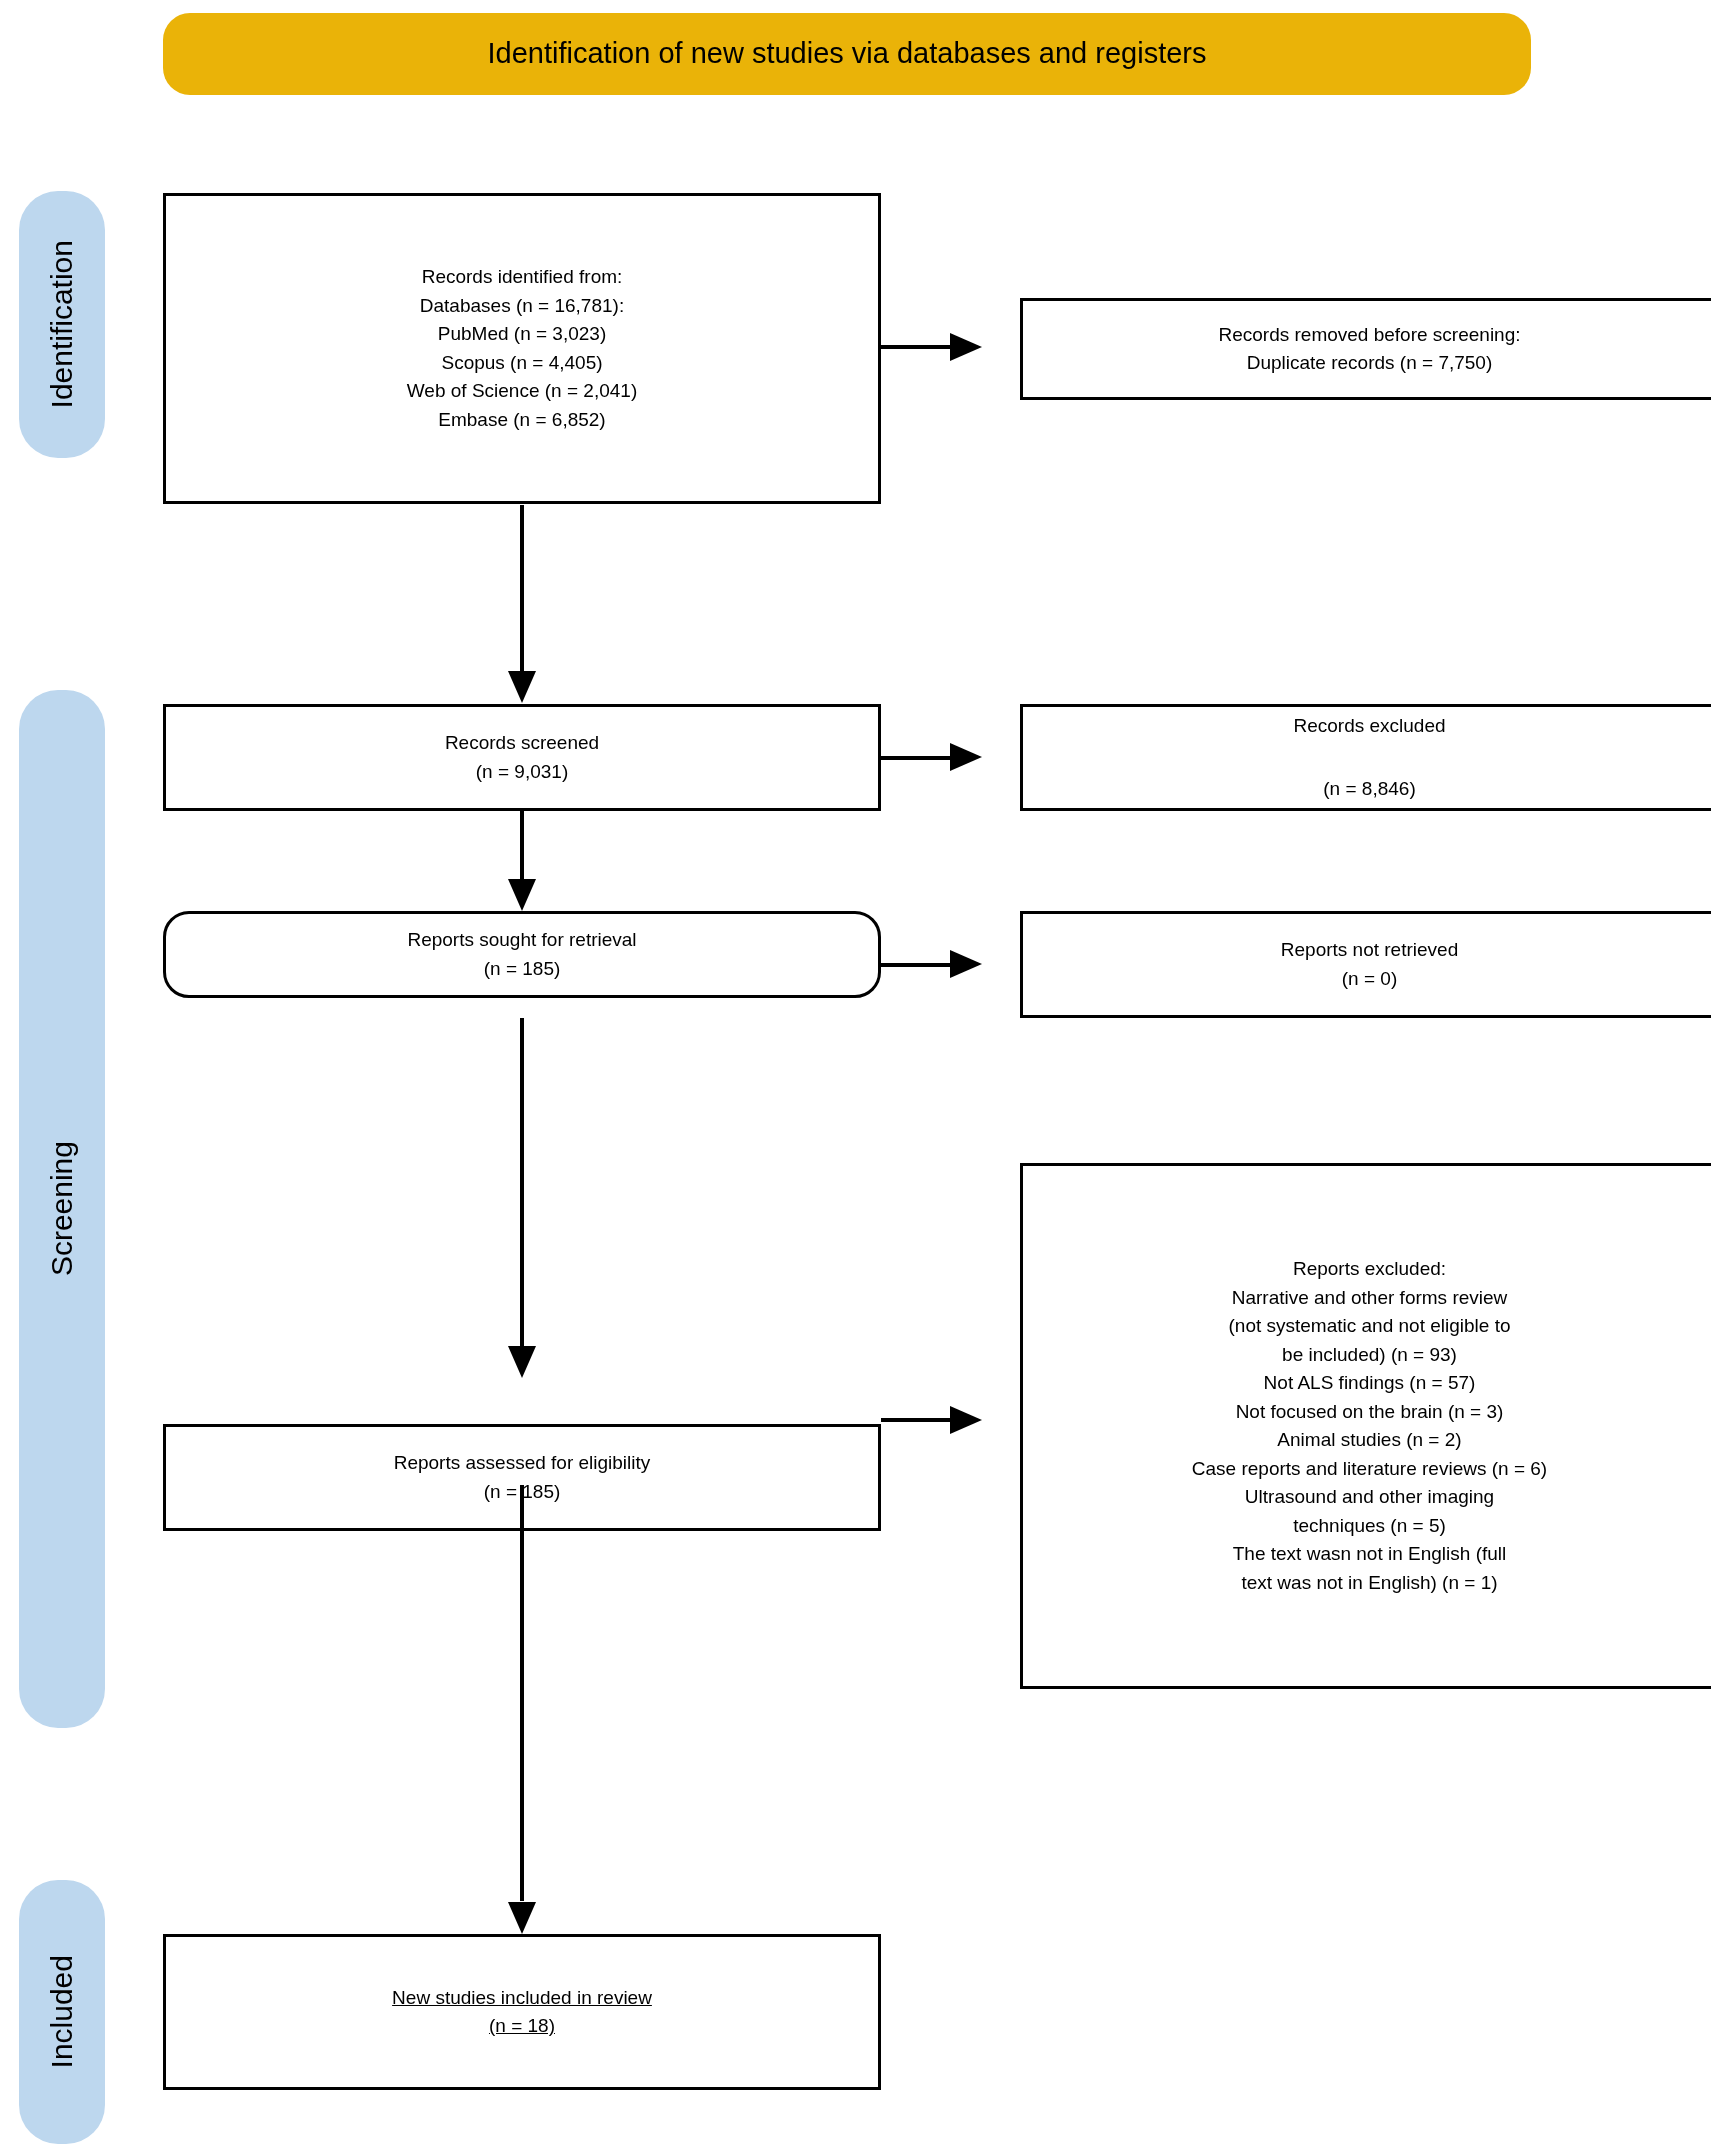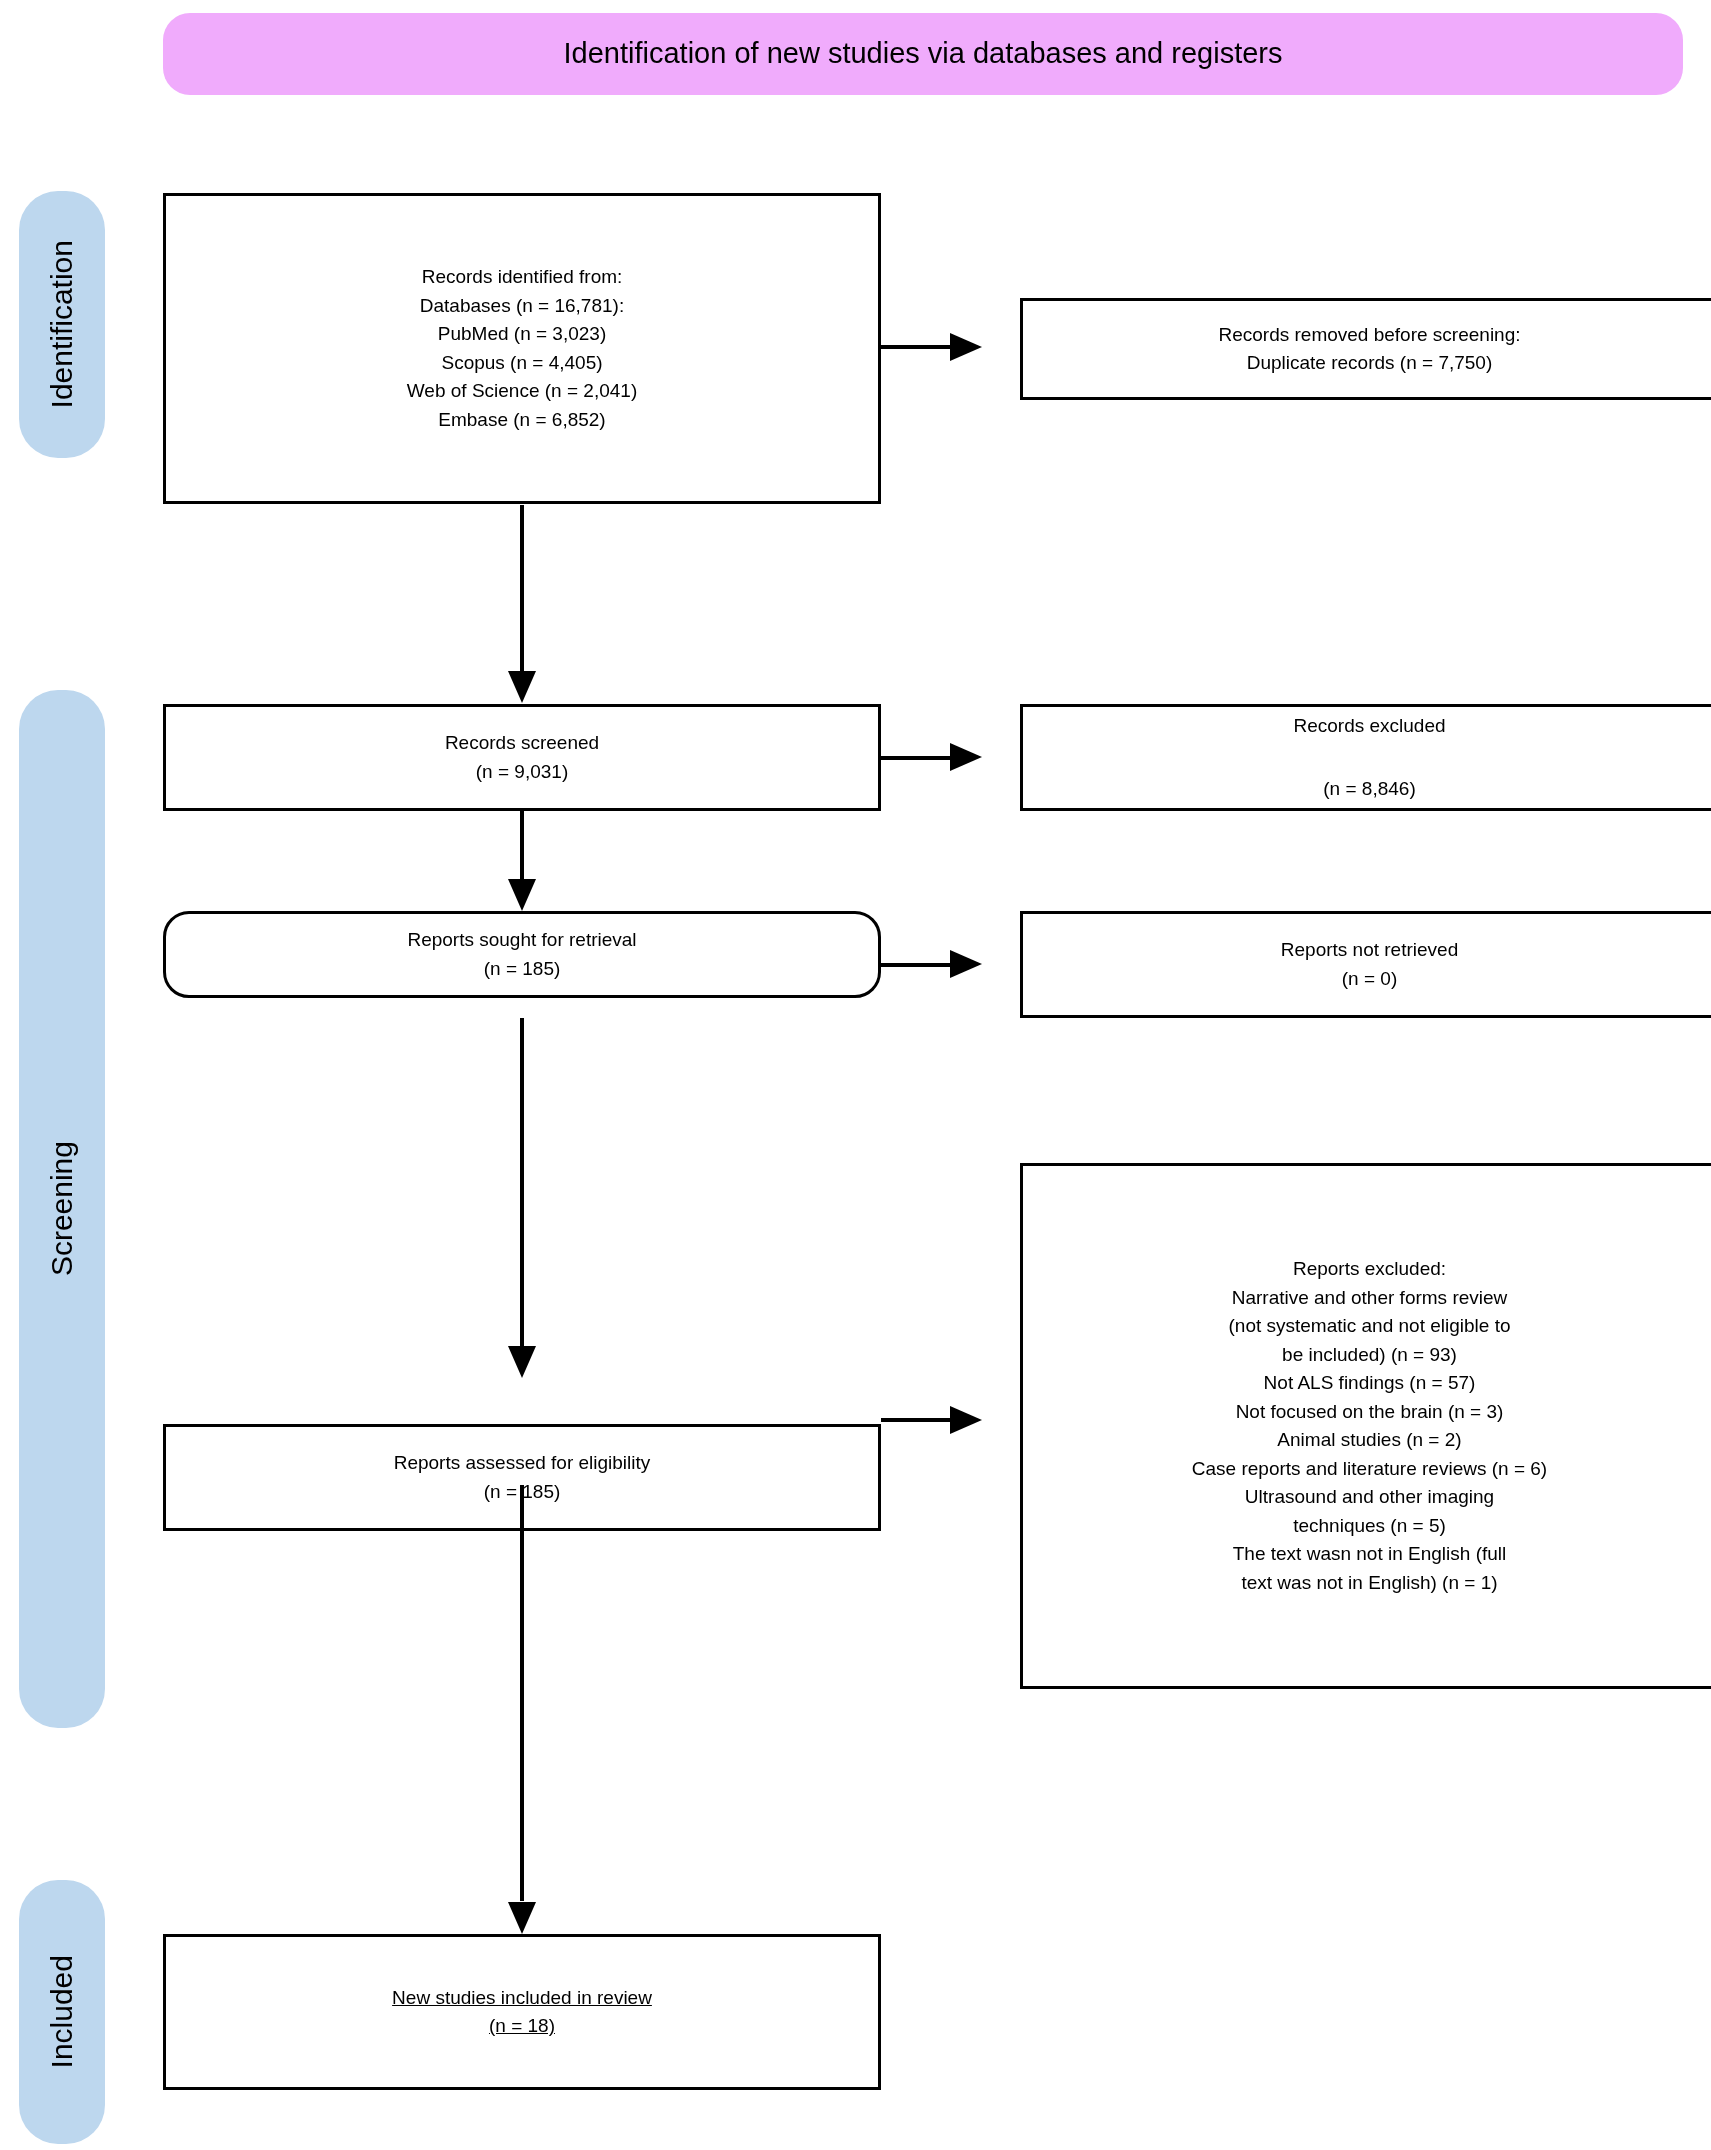--- a/index.html
+++ b/index.html
@@ -14,22 +14,22 @@
     position: relative;
     width: 1712px;
     height: 2151px;
     background: #ffffff;
     overflow: hidden;
   }
   
   .banner {
     position: absolute;
     left: 163px; top: 12.5px;
-    width: 1520px; height: 82px;
-    background: #f0abfc;
+    width: 1368px; height: 82px;
+    background: #eab308;
     border-radius: 27px;
     display: flex; align-items: center; justify-content: center;
     text-align: center;
     font-size: 29px;
     color: #000000;
   }
   
   .pill {
     position: absolute;
     left: 18.7px;

